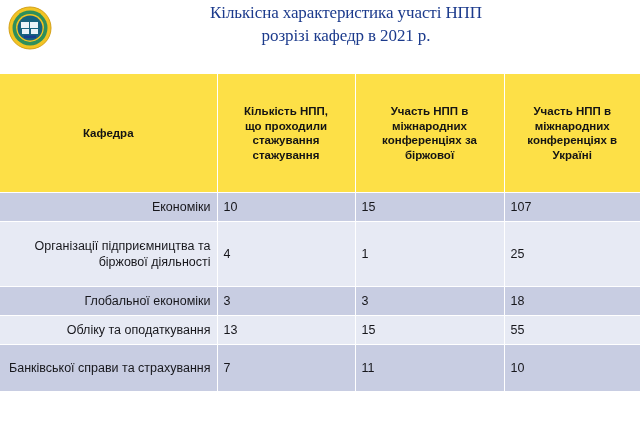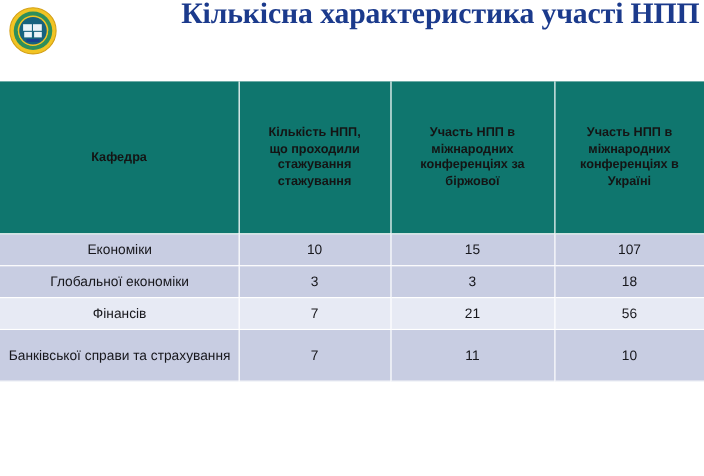--- a/index.html
+++ b/index.html
@@ -37,24 +37,24 @@
     left: 8px;
     top: 6px;
     width: 44px;
     height: 44px;
   }
   .title {
     position: absolute;
     left: 56px;
     top: 1px;
     width: 580px;
-    text-align: right;
+    text-align: center;
     font-family: "Liberation Serif", serif;
-    font-weight: bold;
-    font-size: 27px;
+    font-weight: normal;
+    font-size: 17px;
     line-height: 23px;
     color: #1b3a8c;
     letter-spacing: -0.1px;
   }
   .title .ln { display: block; white-space: nowrap; }
 
   
   .tbl {
     position: absolute;
     left: 0;
@@ -62,46 +62,46 @@
     width: 640px;
     border-collapse: collapse;
     table-layout: fixed;
   }
   .tbl col.c0 { width: 217px; }
   .tbl col.c1 { width: 138px; }
   .tbl col.c2 { width: 149px; }
   .tbl col.c3 { width: 136px; }
 
   .tbl th {
-    background: #0f766e;
+    background: #fde047;
     color: #141414;
     font-size: 11.5px;
     font-weight: bold;
     line-height: 14.5px;
     text-align: center;
     vertical-align: middle;
     height: 98px;
-    padding: 20px 4px;
+    padding: 10px 4px;
     border-right: 1px solid #ffffff;
     border-bottom: 1px solid #ffffff;
   }
   .tbl th:last-child { border-right: none; }
 
   .tbl td {
     font-size: 12.5px;
     color: #17171c;
     line-height: 16px;
     vertical-align: middle;
     padding: 3px 6px;
     border-right: 1px solid #ffffff;
     border-bottom: 1px solid #ffffff;
   }
   .tbl td:last-child { border-right: none; }
-  .tbl td.dept { text-align: center; padding-left: 7px; }
-  .tbl td.num  { text-align: center; }
+  .tbl td.dept { text-align: right; padding-left: 7px; }
+  .tbl td.num  { }
 
   tr.alt-dark td { background: #c8cde2; }
   tr.alt-light td { background: #e7eaf4; }
 
   tr.r0 td { height: 22px; }
   tr.r1 td { height: 58px; }
   tr.r2 td { height: 22px; }
   tr.r3 td { height: 22px; }
   tr.r4 td { height: 40px; }
   tr.r5 td { height: 22px; }
@@ -126,20 +126,21 @@
         <rect x="14" y="23" width="7" height="5" fill="#eaf3f8"></rect>
         <rect x="23" y="23" width="7" height="5" fill="#eaf3f8"></rect>
         <rect x="16" y="29.5" width="12" height="2.6" fill="#1a3f8f"></rect>
         <path d="M7 22 a15 15 0 0 0 15 15" fill="none" stroke="#2f8f5b" stroke-width="2.2"></path>
         <path d="M37 22 a15 15 0 0 1 -15 15" fill="none" stroke="#2f8f5b" stroke-width="2.2"></path>
       </svg>
     </span>
 
     <div class="title">
       <span class="ln">Кількісна характеристика участі НПП</span>
+      <span class="ln">розрізі кафедр в 2021 р.</span>
     </div>
   </div>
 
   <table class="tbl">
     <colgroup>
       <col class="c0">
         <col class="c1">
         <col class="c2">
         <col class="c3">
     </colgroup>
@@ -166,31 +167,37 @@
         </th>
       </tr>
     </thead>
     <tbody>
       <tr class="alt-dark r0">
         <td class="dept">Економіки</td>
         <td class="num">10</td>
         <td class="num">15</td>
         <td class="num">107</td>
       </tr>
+      <tr class="alt-light r1">
+        <td class="dept">Організації підприємництва та біржової діяльності</td>
+        <td class="num">4</td>
+        <td class="num">1</td>
+        <td class="num">25</td>
+      </tr>
       <tr class="alt-dark r2">
         <td class="dept">Глобальної економіки</td>
         <td class="num">3</td>
         <td class="num">3</td>
         <td class="num">18</td>
       </tr>
-      <tr class="alt-light r5">
-        <td class="dept">Фінансів</td>
-        <td class="num">7</td>
-        <td class="num">21</td>
-        <td class="num">56</td>
+      <tr class="alt-light r3">
+        <td class="dept">Обліку та оподаткування</td>
+        <td class="num">13</td>
+        <td class="num">15</td>
+        <td class="num">55</td>
       </tr>
       <tr class="alt-dark r6">
         <td class="dept">Банківської справи та страхування</td>
         <td class="num">7</td>
         <td class="num">11</td>
         <td class="num">10</td>
       </tr>
     </tbody>
   </table>
 

